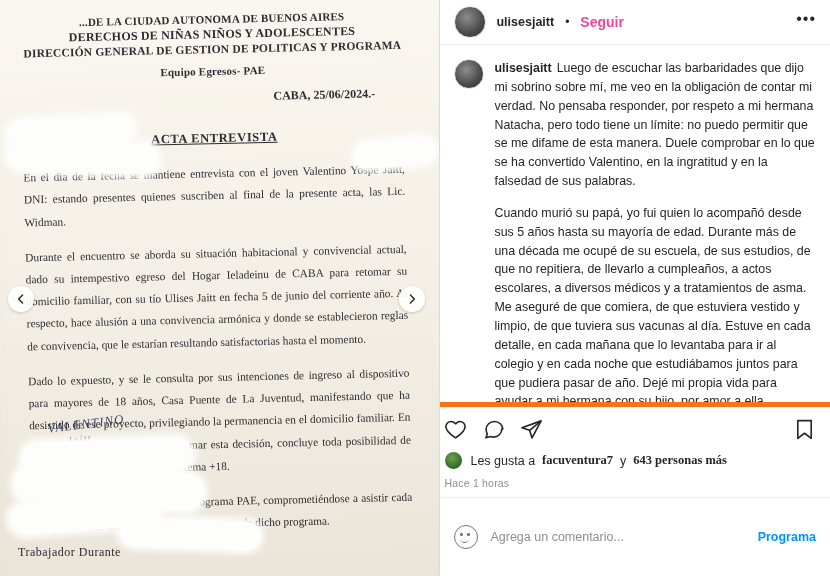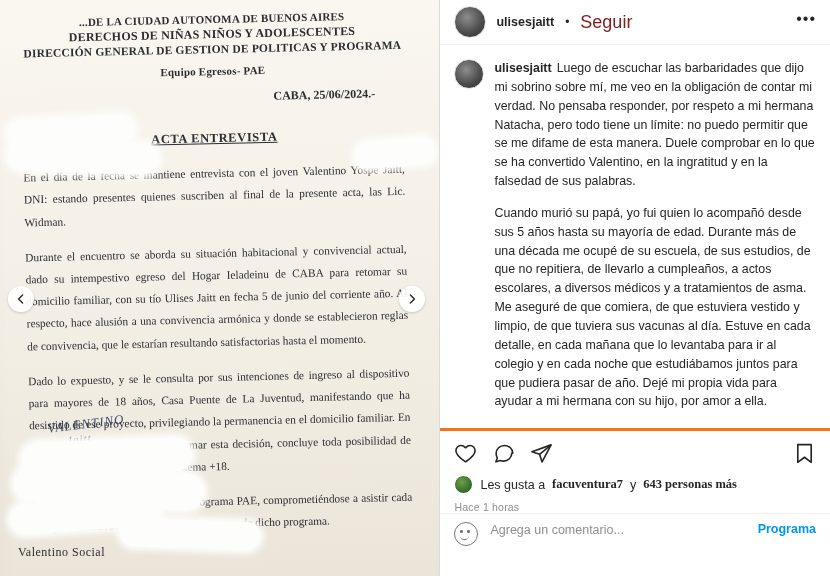--- a/index.html
+++ b/index.html
@@ -166,23 +166,23 @@
     flex: none;
   }
   .avatar.big { width: 30px; height: 30px; }
   .uname {
     font-size: 12.5px;
     font-weight: bold;
     color: #262626;
   }
   .dot-sep { color:#262626; font-size: 12px; margin: 0 1px; }
   .follow {
-    font-size: 18px;
-    font-weight: normal;
-    color: #7f1d1d;
+    font-size: 14px;
+    font-weight: bold;
+    color: #ec4899;
     cursor: pointer;
   }
   .more-btn {
     margin-left: auto;
     color: #262626;
     font-size: 16px;
     letter-spacing: 1px;
     line-height: 1;
     cursor: pointer;
     padding: 0 2px 6px 2px;
@@ -205,22 +205,22 @@
   .comment-body .cu {
     font-weight: bold;
     margin-right: 5px;
   }
   .comment-body p {
     margin: 0 0 13px 0;
   }
   .comment-body p:first-child { margin-top: 0; }
 
   .actions {
-    border-top: 3px solid #f97316;
-    padding: 7px 14px 0 14px;
+    border-top: 5px solid #f97316;
+    padding: 7px 14px 0 4px;
   }
   .action-row {
     display: flex;
     align-items: center;
     gap: 15px;
     height: 30px;
   }
   .action-row .spacer { flex: 1; }
   .icon-btn { cursor: pointer; display: flex; }
   .likes {
@@ -243,23 +243,24 @@
     color: #8e8e8e;
     margin-top: 7px;
     letter-spacing: .2px;
     text-transform: none;
   }
   .add-comment {
     border-top: 1px solid #efefef;
     height: 46px;
     min-height: 46px;
     display: flex;
-    align-items: flex-start;
+    align-items: center;
     gap: 10px;
-    padding: 8px 14px;
+    padding: 16px 14px;
+    margin-top: 8px;
   }
   .emoji {
     width: 22px; height: 22px;
     border-radius: 50%;
     border: 1.6px solid #767676;
     position: relative;
     flex: none;
     cursor: pointer;
   }
   .emoji::before {
@@ -314,21 +315,21 @@
       <p class="doc-p">En el día de la fecha se mantiene entrevista con el joven Valentino Yospe Jaitt, DNI:                    estando presentes quienes suscriben al final de la presente acta, las Lic.                                                               Widman.</p>
       <p class="doc-p">Durante el encuentro se aborda su situación habitacional y convivencial actual, dado su intempestivo egreso del Hogar Ieladeinu de CABA para retomar su domicilio familiar, con su tío Ulises Jaitt en fecha 5 de junio del corriente año. Al respecto, hace alusión a una convivencia armónica y donde se establecieron reglas de convivencia, que le estarían resultando satisfactorias hasta el momento.</p>
       <p class="doc-p">Dado lo expuesto, y se le consulta por sus intenciones de ingreso al dispositivo para mayores de 18 años, Casa Puente de La Juventud, manifestando que ha desistido de ese proyecto, privilegiando la permanencia en el domicilio familiar. En este sentido, se le aclara que al tomar esta decisión, concluye toda posibilidad de ingreso a algún dispositivo del sistema +18.</p>
       <p class="doc-p tight">Por último, ratifica su adhesión al Programa PAE, comprometiéndose a asistir cada vez que sea convocado y a respetar las pautas de dicho programa.</p>
     </div>
 
     <div class="sign">
       <span>VALENTINO</span>
       <small>Jaitt</small>
     </div>
-    <div class="sign2">Valentino Social</div>
+    <div class="sign2">Trabajador Durante</div>
 
     <div class="redact r1"></div>
     <div class="redact r2"></div>
     <div class="redact r3"></div>
     <div class="redact r4"></div>
     <div class="redact r5"></div>
     <div class="redact r6"></div>
     <div class="redact r7"></div>
 
     <div class="nav-arrow nav-prev">

